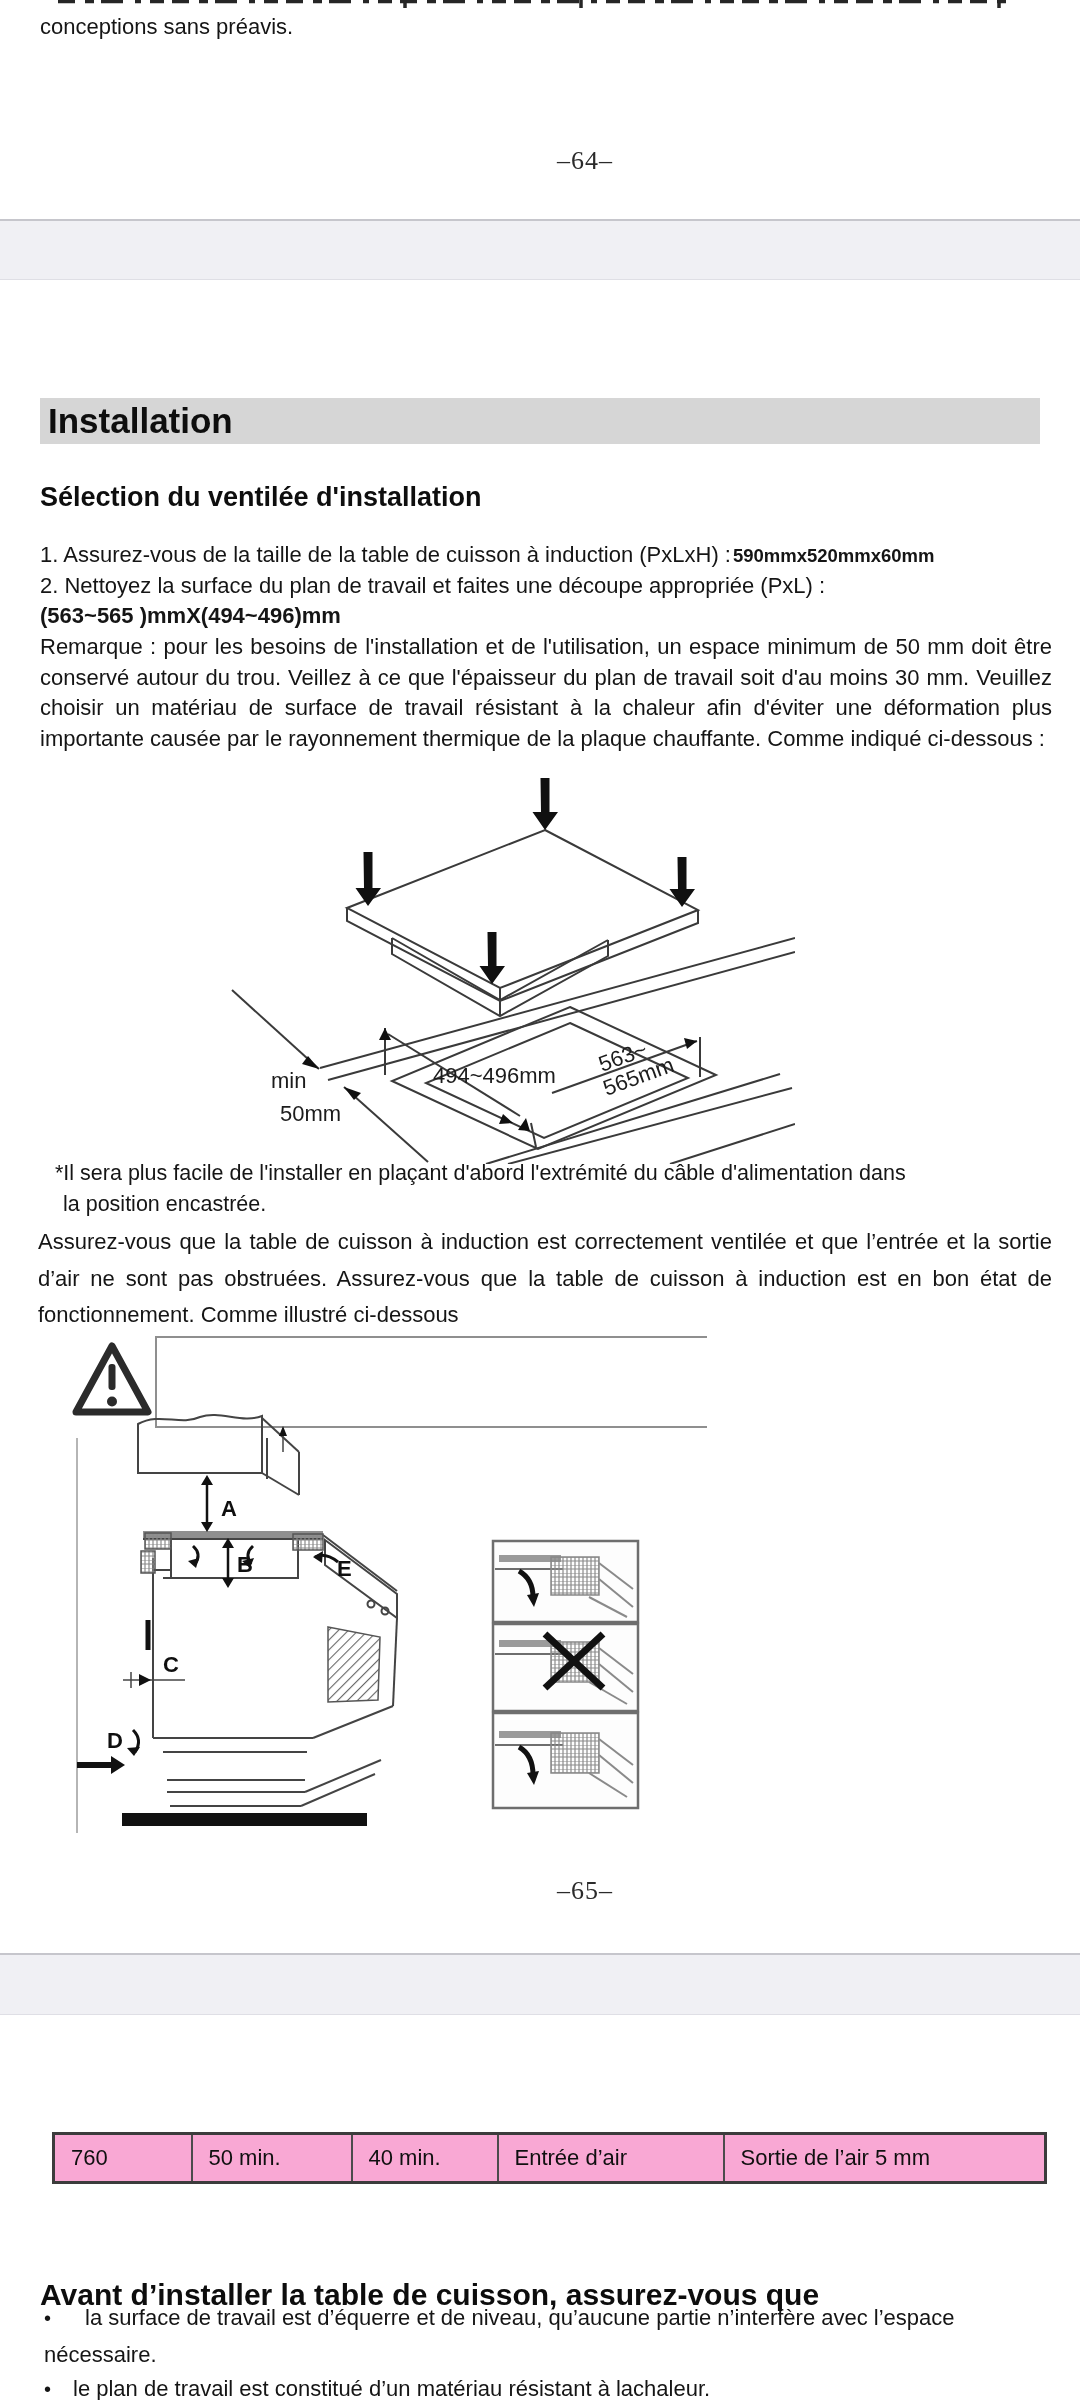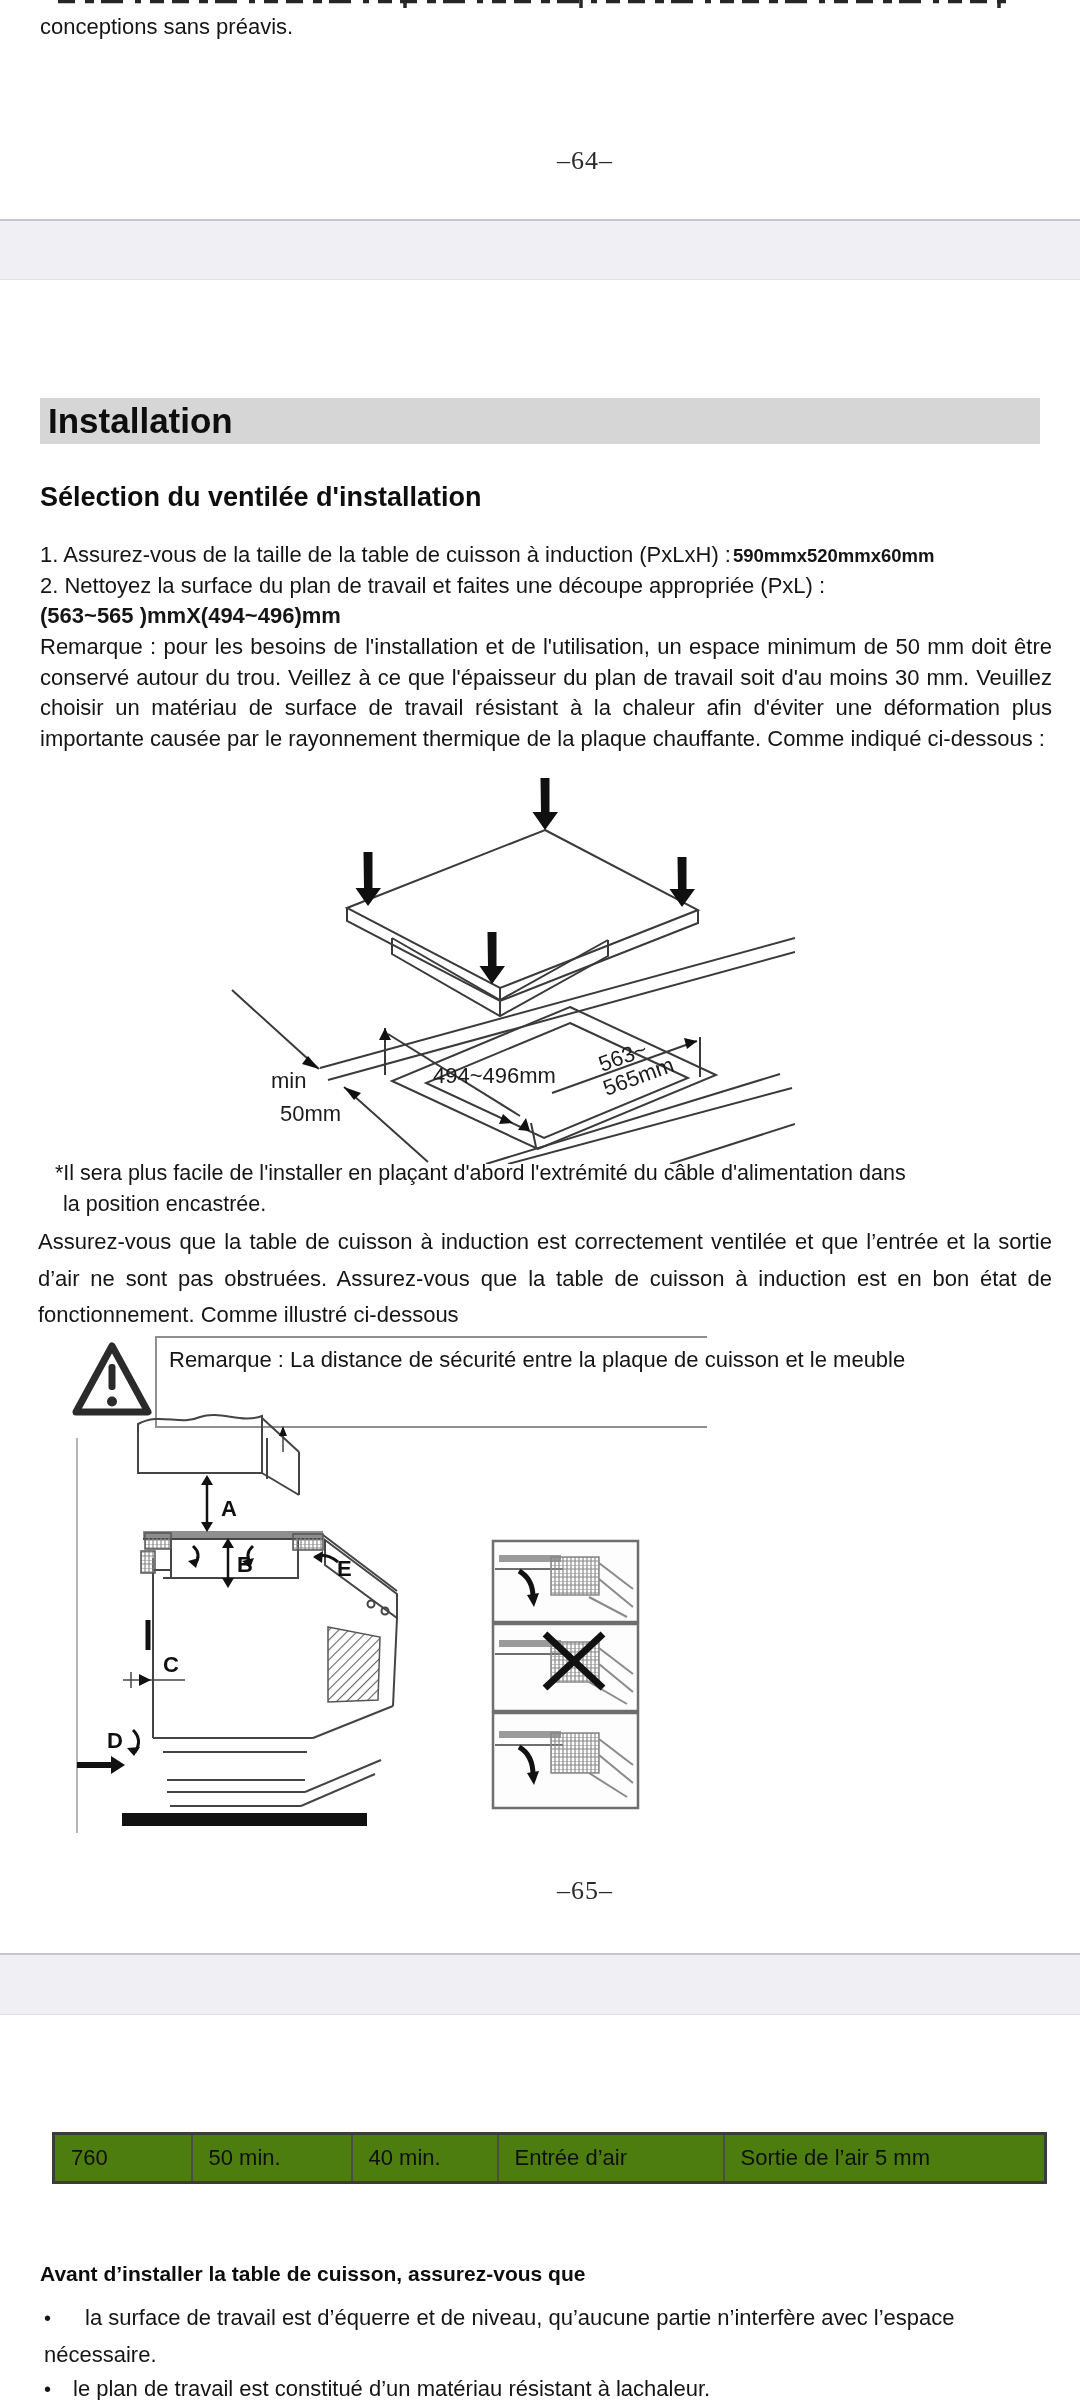--- a/index.html
+++ b/index.html
@@ -20,23 +20,23 @@
   .subheading{font-size:27px;font-weight:bold;color:#0e0e0e;}
   .step-value-small{font-size:18.5px;font-weight:bold;margin-left:2px;}
   .star-note{font-size:21.5px;color:#151515;}
   .safety-box{left:155px;top:1336px;width:552px;height:92px;box-sizing:border-box;
               border-top:2px solid #8f8f8f;border-bottom:2px solid #8f8f8f;border-left:2px solid #8f8f8f;
               padding:4px 0 0 12px;font-size:22px;line-height:36.5px;color:#151515;}
   .clearance-table{border-collapse:collapse;table-layout:fixed;}
   .clearance-table td,.clearance-table th{border:2px solid #4c4c4c;padding:0 0 0 16px;
               font-size:22px;text-align:left;vertical-align:middle;color:#101010;}
   .clearance-table th{background:#b5b5b5;font-weight:bold;height:56px;}
-  .clearance-table td{background:#4d7c0f;height:46px;}
+  .clearance-table td{background:#f9a8d4;height:46px;}
   .clearance-table{border:3px solid #3c3c3c;}
-  .before-heading{font-size:21px;font-weight:bold;color:#0d0d0d;}
+  .before-heading{font-size:30px;font-weight:bold;color:#0d0d0d;margin-top:16px;}
   .bullet-line{font-size:22px;line-height:35.5px;color:#151515;}
   .bullet-dot{font-size:20px;}
   svg text{font-family:"Liberation Sans",sans-serif;}
 </style>
 </head>
 <body>
 
 <div id="screen">
 
   <section>
@@ -130,21 +130,20 @@
 
     <div class="abs body-text justify" style="left:38px;top:1224px;width:1014px;line-height:36.6px">Assurez-vous que la table de cuisson à induction est correctement ventilée et que l’entrée et la  sortie d’air ne sont pas obstruées. Assurez-vous que la table de cuisson à induction est en bon état de fonctionnement. Comme illustré ci-dessous</div>
 
     <svg class="abs" style="left:70px;top:1338px" width="84" height="82" viewBox="0 0 84 82">
       <polygon points="42,8 78,74 6,74" fill="#ffffff" stroke="#2b2b2b" stroke-width="7" stroke-linejoin="round"></polygon>
       <rect x="38.5" y="26" width="7" height="26" rx="3" fill="#2b2b2b"></rect>
       <circle cx="42" cy="63.5" r="5" fill="#2b2b2b"></circle>
     </svg>
 
     <div class="abs safety-box">
-      <div class="nowrap">Remarque : La distance de sécurité entre la plaque de cuisson et le meuble</div>
     </div>
 
     <svg class="abs" style="left:75px;top:1408px" width="590" height="430" viewBox="0 0 590 430">
       <defs>
         <pattern id="grid" width="8" height="8" patternUnits="userSpaceOnUse">
           <path d="M0 0H8 M0 4H8 M2 0V8 M6 0V8" stroke="#8a8a8a" stroke-width="1.2" fill="none"></path>
         </pattern>
         <pattern id="hatch" width="7" height="7" patternUnits="userSpaceOnUse" patternTransform="rotate(45)">
           <line x1="0" y1="0" x2="0" y2="7" stroke="#666" stroke-width="2.2"></line>
         </pattern>

